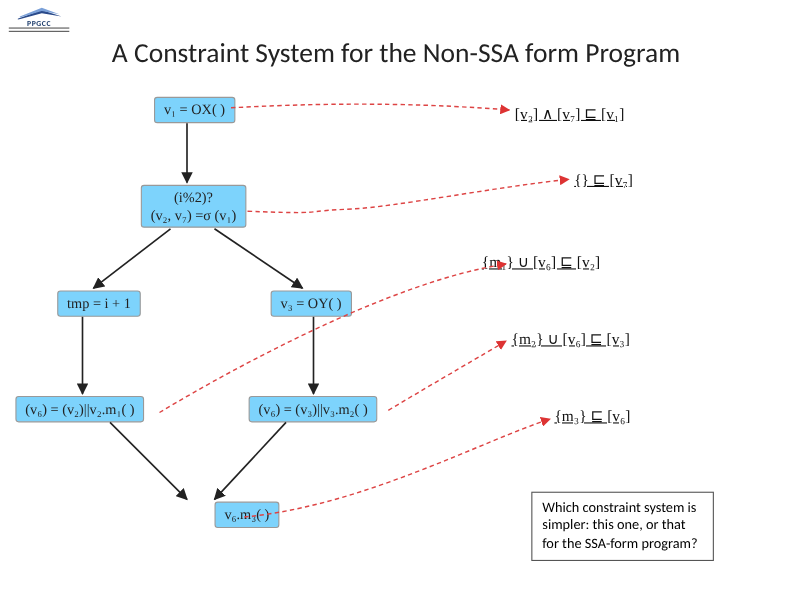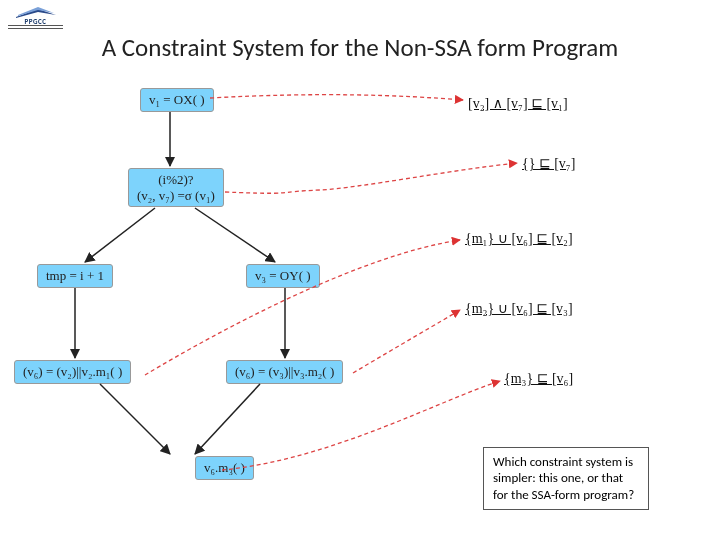--- a/index.html
+++ b/index.html
@@ -81,29 +81,29 @@
   <div class="logo-sub"></div>
 </div>
 
 <div class="title">A Constraint System for the Non-SSA form Program</div>
 
 <div class="node" style="left:140px; top:88px;">v₁ = OX( )</div>
 <div class="node" style="left:128px; top:168px; padding-bottom:2px;">
   <div>(i%2)?</div>
   <div>(v₂, v₇) =σ (v₁)</div>
 </div>
-<div class="node" style="left:37px;  top:264px;">tmp = i + 1</div>
+<div class="node" style="left:52px;  top:264px;">tmp = i + 1</div>
 <div class="node" style="left:246px; top:264px;">v₃ = OY( )</div>
 <div class="node" style="left:14px; top:360px;">(v₆) = (v₂)||v₂.m₁( )</div>
 <div class="node" style="left:226px; top:360px;">(v₆) = (v₃)||v₃.m₂( )</div>
 <div class="node" style="left:154px; top:456px;margin-left:41px;">v₆.m₃( )</div>
 
 <div class="constraint" style="left:468px; top:95px;">[v₂] ∧ [v₇] ⊑ [v₁]</div>
 <div class="constraint" style="left:522px; top:155px;">{} ⊑ [v₇]</div>
-<div class="constraint" style="left:465px; top:230px;">{m₁} ∪ [v₆] ⊑ [v₂]</div>
+<div class="constraint" style="left:438px; top:230px;">{m₁} ∪ [v₆] ⊑ [v₂]</div>
 <div class="constraint" style="left:465px; top:300px;">{m₂} ∪ [v₆] ⊑ [v₃]</div>
 <div class="constraint" style="left:504px; top:370px;">{m₃} ⊑ [v₆]</div>
 
 <div class="callout" style="left:483px; top:447px;">Which constraint system is simpler: this one, or that for the SSA-form program?</div>
 
 <svg class="overlay">
   <defs>
     <marker id="ahB" viewBox="0 0 10 10" refX="9" refY="5" markerWidth="7" markerHeight="7" orient="auto">
       <path d="M0,0 L10,5 L0,10 z" fill="#222"></path>
     </marker>

